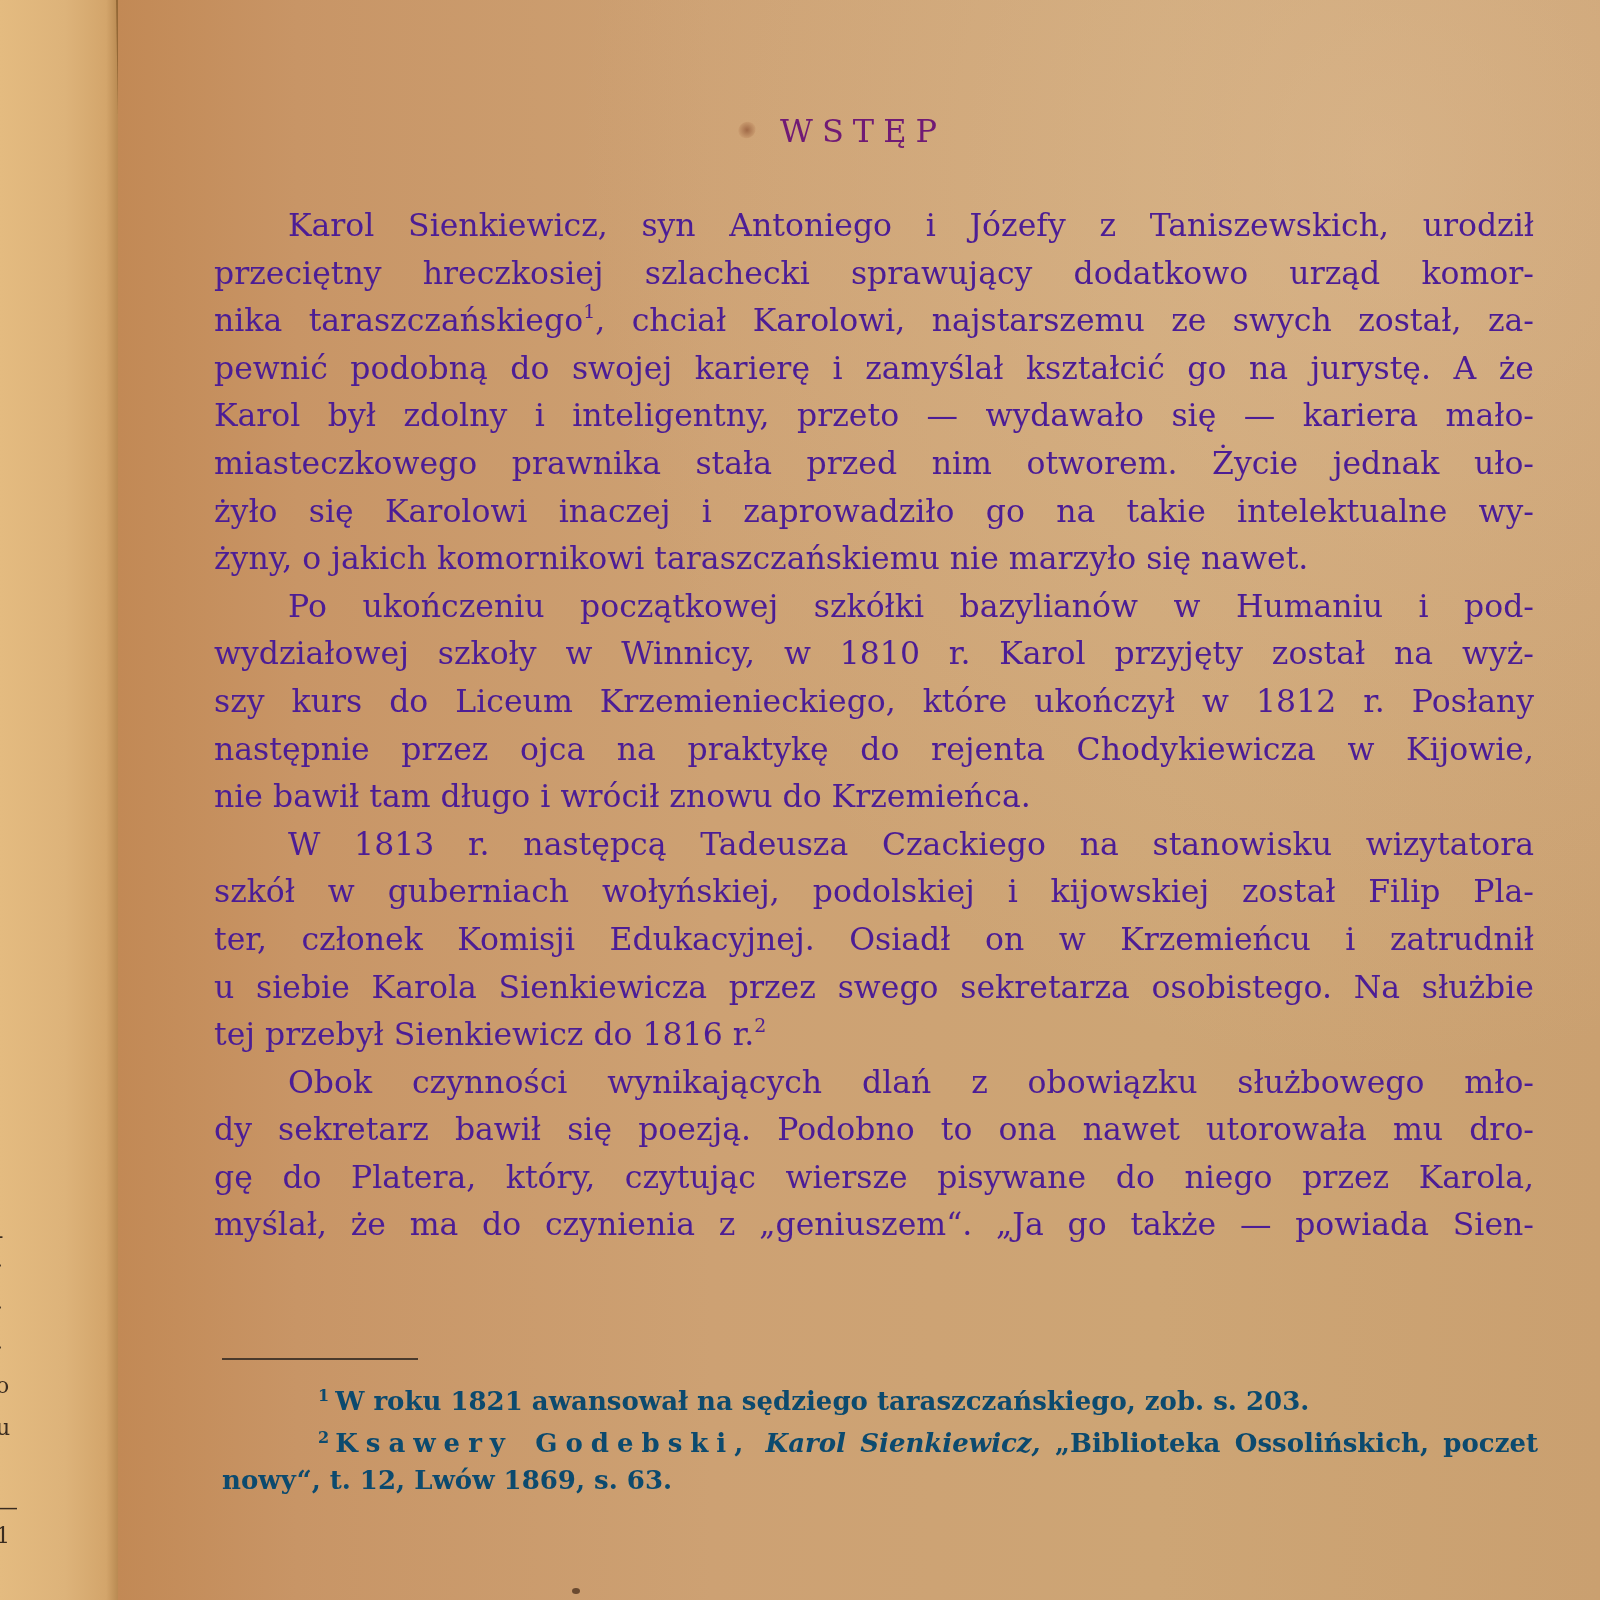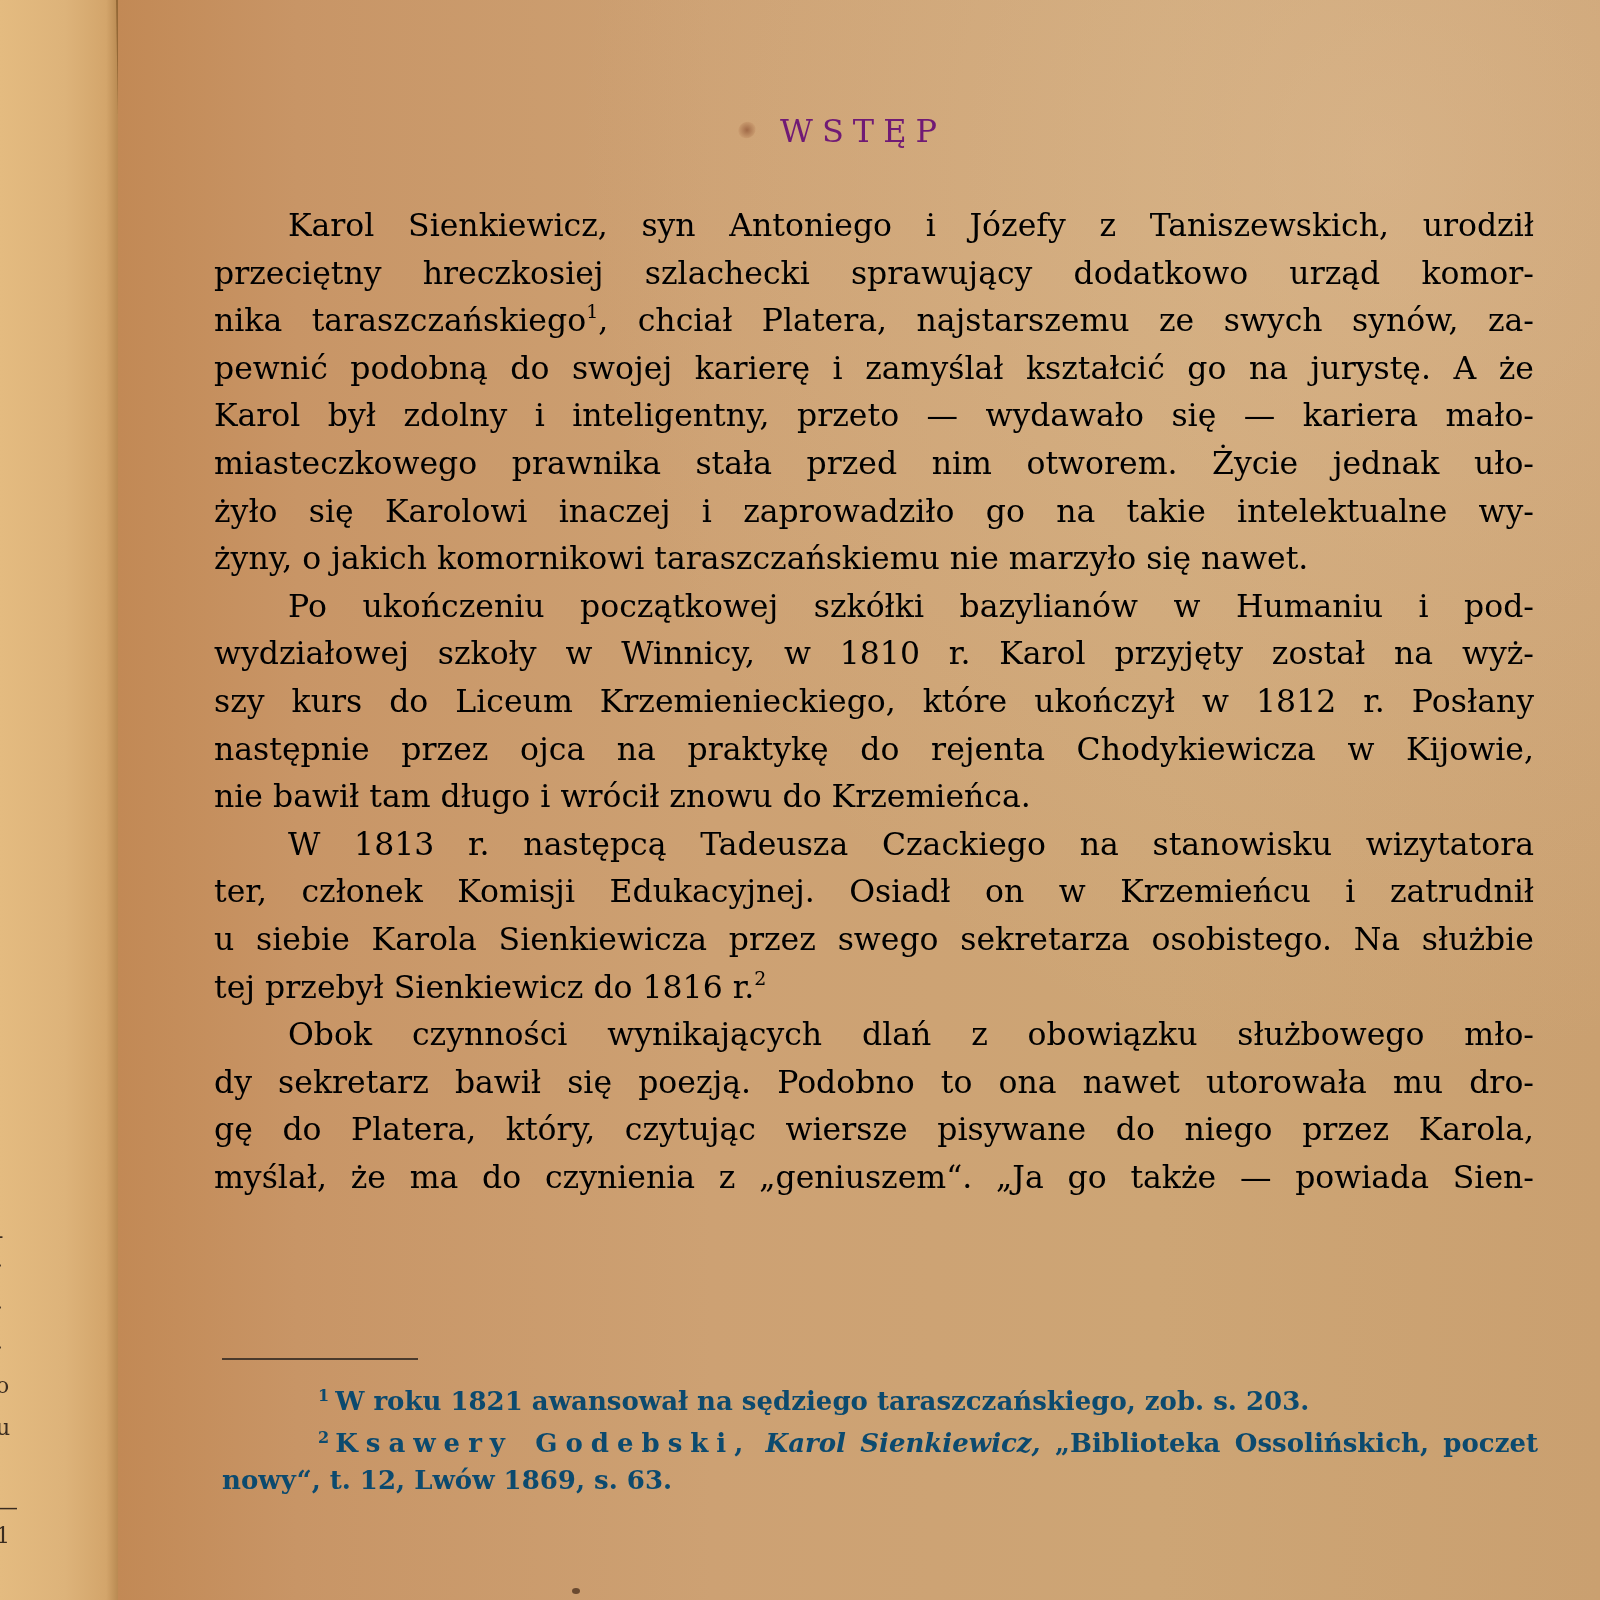--- a/index.html
+++ b/index.html
@@ -69,21 +69,21 @@
     height: 16px;
     border-radius: 50%;
     background: radial-gradient(circle, rgba(140,80,50,0.7) 0%, rgba(180,120,80,0.2) 70%, rgba(0,0,0,0) 100%);
     transform: rotate(-30deg);
   }
   .body-text {
     position: absolute;
     left: 214px;
     top: 202px;
     width: 1320px;
-    color: #000000;
+    color: #4c1d95;
     font-size: 31.5px;
     line-height: 47.6px;
   }
   .line {
     display: block;
     white-space: nowrap;
     text-align: justify;
     text-align-last: justify;
     height: 47.6px;
   }
@@ -162,32 +162,33 @@
 <div class="left-page-edge"></div>
 
 <div class="right-page"></div>
 
 <div class="heading-mark"></div>
 <div class="heading">WSTĘP</div>
 
 <div class="body-text">
   <span class="line indent">Karol Sienkiewicz, syn Antoniego i Józefy z Taniszewskich, urodził</span>
   <span class="line">przeciętny hreczkosiej szlachecki sprawujący dodatkowo urząd komor-</span>
-  <span class="line"><span>nika taraszczańskiego</span><sup class="ref">1</sup><span>, chciał Platera, najstarszemu ze swych synów, za-</span></span>
+  <span class="line"><span>nika taraszczańskiego</span><sup class="ref">1</sup><span>, chciał Karolowi, najstarszemu ze swych został, za-</span></span>
   <span class="line">pewnić podobną do swojej karierę i zamyślał kształcić go na jurystę. A że</span>
   <span class="line">Karol był zdolny i inteligentny, przeto — wydawało się — kariera mało-</span>
   <span class="line">miasteczkowego prawnika stała przed nim otworem. Życie jednak uło-</span>
   <span class="line">żyło się Karolowi inaczej i zaprowadziło go na takie intelektualne wy-</span>
   <span class="line last">żyny, o jakich komornikowi taraszczańskiemu nie marzyło się nawet.</span>
   <span class="line indent">Po ukończeniu początkowej szkółki bazylianów w Humaniu i pod-</span>
   <span class="line">wydziałowej szkoły w Winnicy, w 1810 r. Karol przyjęty został na wyż-</span>
   <span class="line">szy kurs do Liceum Krzemienieckiego, które ukończył w 1812 r. Posłany</span>
   <span class="line">następnie przez ojca na praktykę do rejenta Chodykiewicza w Kijowie,</span>
   <span class="line last">nie bawił tam długo i wrócił znowu do Krzemieńca.</span>
   <span class="line indent">W 1813 r. następcą Tadeusza Czackiego na stanowisku wizytatora</span>
+  <span class="line">szkół w guberniach wołyńskiej, podolskiej i kijowskiej został Filip Pla-</span>
   <span class="line">ter, członek Komisji Edukacyjnej. Osiadł on w Krzemieńcu i zatrudnił</span>
   <span class="line">u siebie Karola Sienkiewicza przez swego sekretarza osobistego. Na służbie</span>
   <span class="line last"><span>tej przebył Sienkiewicz do 1816 r.</span><sup class="ref">2</sup></span>
   <span class="line indent">Obok czynności wynikających dlań z obowiązku służbowego mło-</span>
   <span class="line">dy sekretarz bawił się poezją. Podobno to ona nawet utorowała mu dro-</span>
   <span class="line">gę do Platera, który, czytując wiersze pisywane do niego przez Karola,</span>
   <span class="line">myślał, że ma do czynienia z „geniuszem“. „Ja go także — powiada Sien-</span>
 </div>
 
 <div class="fn-rule"></div>

